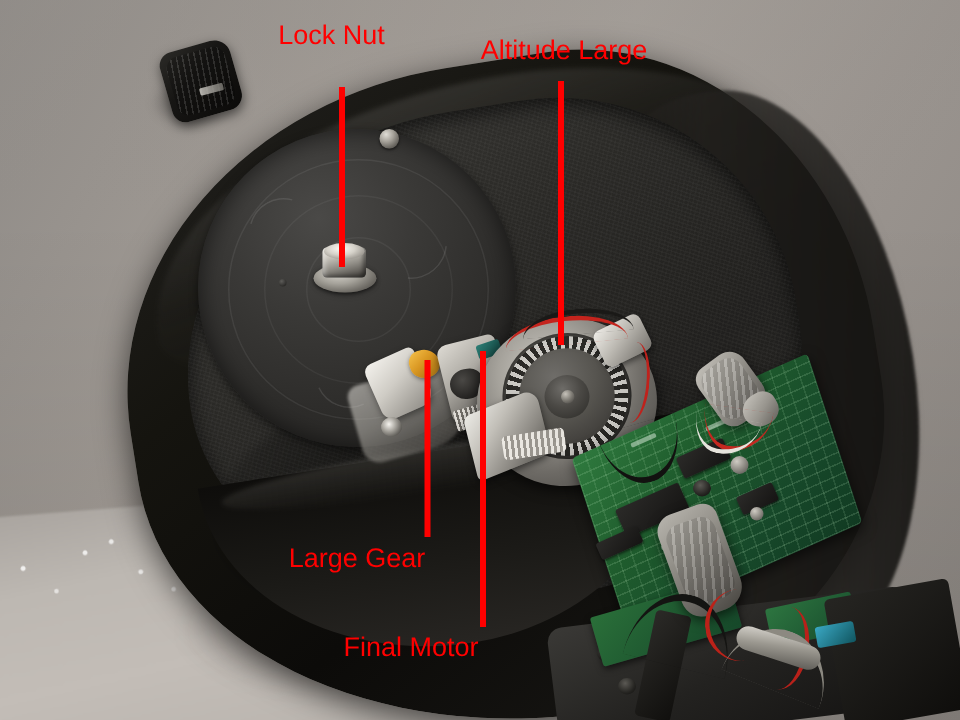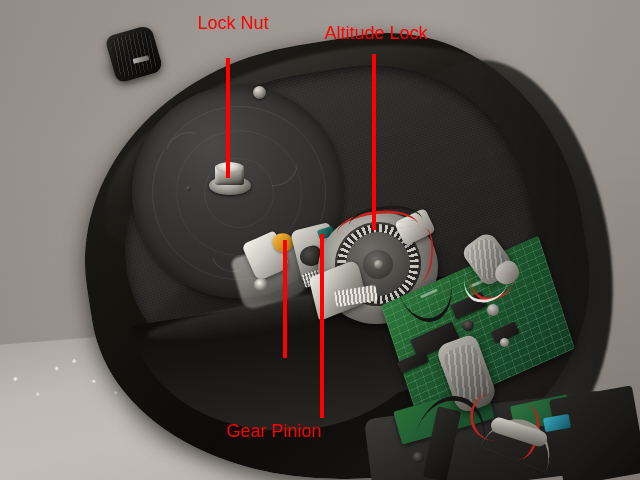--- a/index.html
+++ b/index.html
@@ -697,28 +697,31 @@
   <div class="wire-grey1"></div>
   <div class="teal-bit"></div>
   <div class="metal-rod"></div>
 
   <div class="knob-shadow"></div>
   <div class="knob"></div>
   <div class="knob-ribs"></div>
   <div class="knob-mark"></div>
 
   <div class="anno-layer" id="anno-layer">
-      <div class="anno-label" style="left: 168px; top: 14px; width: 130px;">
+      <div class="anno-label" style="left: 156px; top: 14px; width: 130px;">
         <div>Lock Nut</div>
       </div>
       <div class="anno-leader" style="left: 226px; top: 58px; width: 4px; height: 120px; background: rgb(255, 0, 0);"></div>
       <div class="anno-label" style="left: 306px; top: 24px; width: 140px;">
-        <div>Altitude Lock</div>
+        <div>Altitude Large</div>
       </div>
       <div class="anno-leader" style="left: 372px; top: 54px; width: 4px; height: 176px; background: rgb(255, 0, 0);"></div>
+      <div class="anno-label" style="left: 186px; top: 363px; width: 104px;">
+        <div>Large Gear</div>
+      </div>
       <div class="anno-leader" style="left: 283px; top: 240px; width: 4px; height: 118px; background: rgb(255, 0, 0);"></div>
       <div class="anno-label" style="left: 218px; top: 422px; width: 112px;">
-        <div>Gear Pinion</div>
+        <div>Final Motor</div>
       </div>
       <div class="anno-leader" style="left: 320px; top: 234px; width: 4px; height: 184px; background: rgb(255, 0, 0);"></div>
     </div>
 
 </div>
 
 </body></html>

